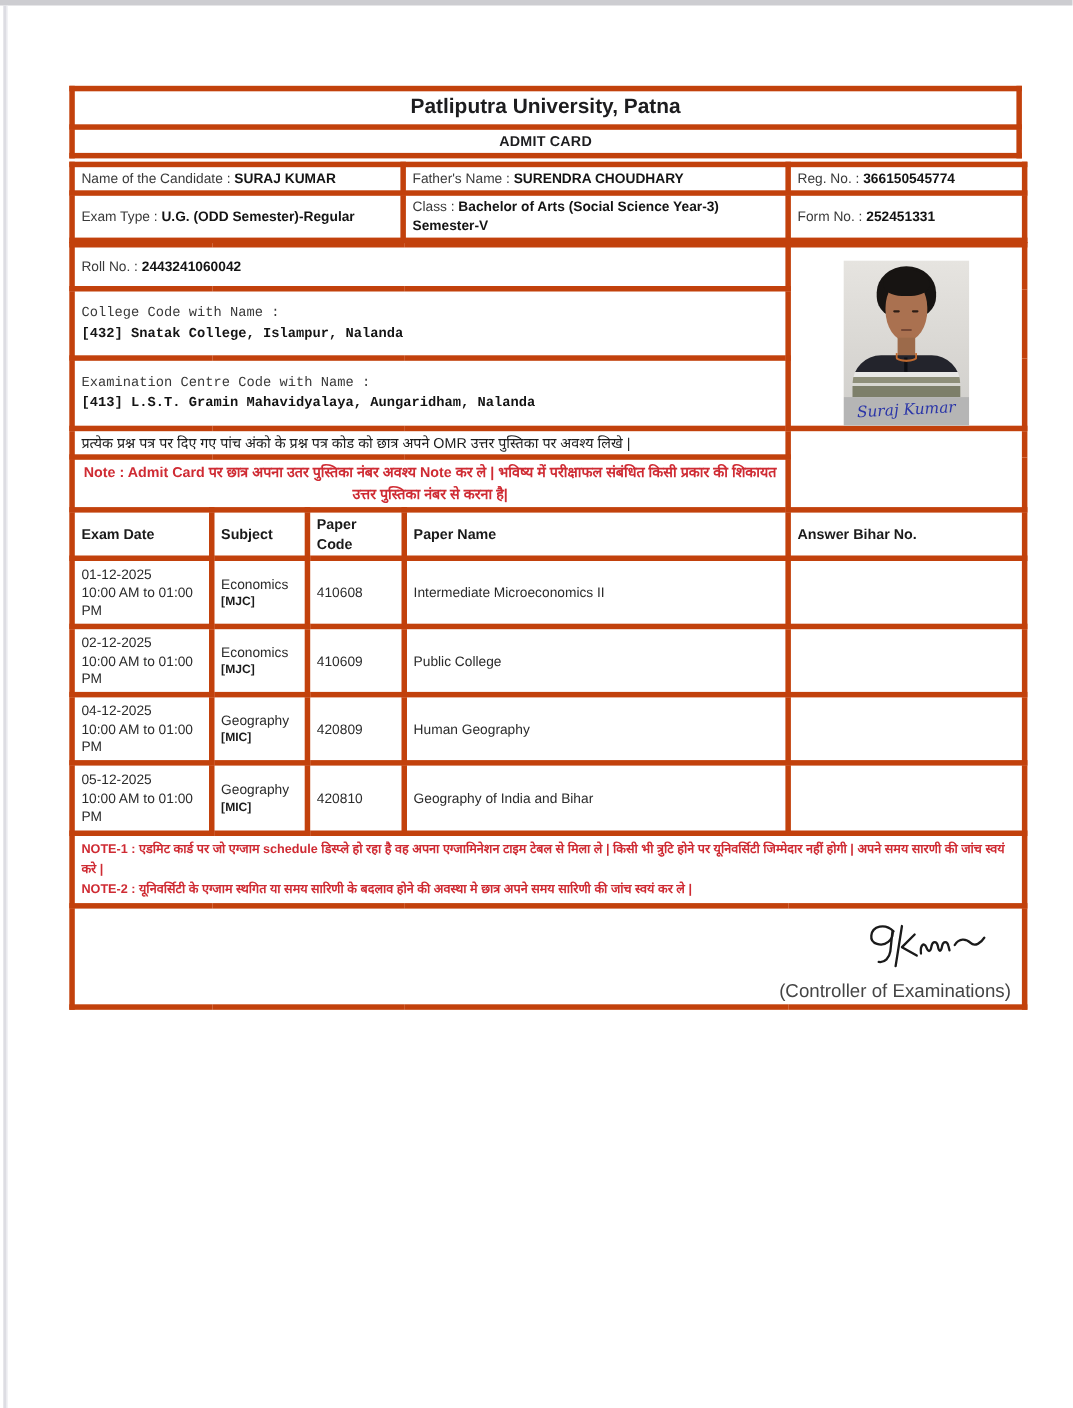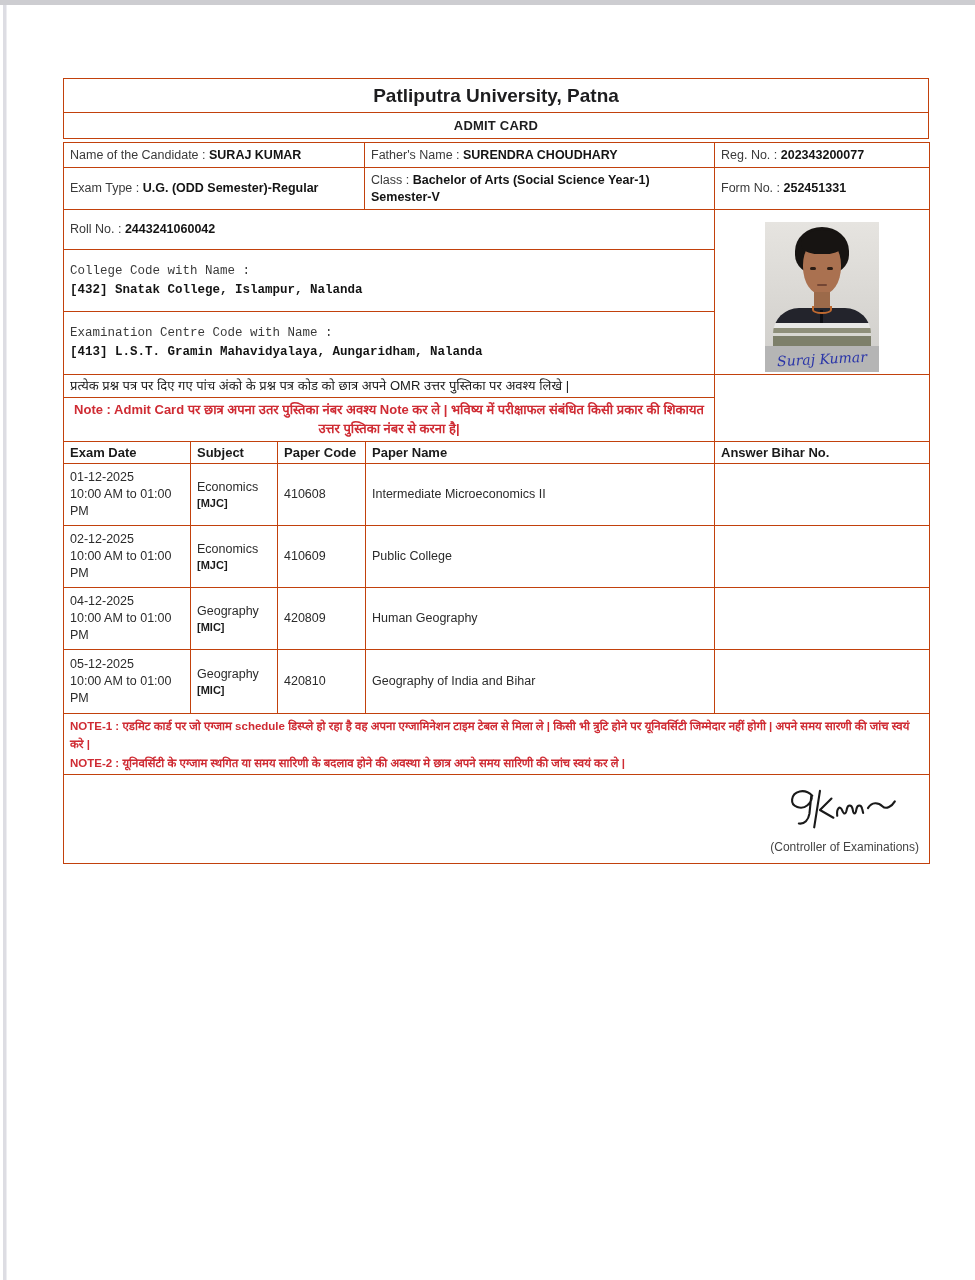--- a/index.html
+++ b/index.html
@@ -10,21 +10,21 @@
   }
   
   .page-edge-top{position:absolute;left:0;top:0;width:975px;height:5px;background:#cdcdd1;}
   .page-edge-left{position:absolute;left:3px;top:5px;width:3px;height:1275px;background:#dddde3;}
   .page-edge-left2{position:absolute;left:6px;top:5px;width:1px;height:1275px;background:#ededf1;}
 
   .doc{position:absolute;left:63px;top:78px;width:866px;}
 
   table{border-collapse:collapse;table-layout:fixed;width:866px;}
   td{
-    border:1px solid #c2410c;box-sizing:border-box;overflow:hidden;
+    border:5px solid #c2410c;box-sizing:border-box;overflow:hidden;
     font-size:12.5px;color:#2b2b2b;padding:2px 6px;vertical-align:middle;
     line-height:1.35;
   }
   b,.val{font-weight:bold;color:#141414;}
   .lbl{color:#3a3a3a;}
 
   
   .t-head td{text-align:center;}
   .cell-title{height:34px;font-size:19px;font-weight:bold;color:#1d1d1f;}
   .cell-admit{height:26px;font-size:13px;font-weight:bold;color:#1d1d1f;letter-spacing:.2px;}
@@ -86,21 +86,21 @@
   }
   .photo-sign span{
     font-family:"DejaVu Serif","Liberation Serif",serif;font-style:italic;
     font-size:14px;color:#2a35a8;transform:rotate(-3deg);white-space:nowrap;
   }
 
   
   .sign-cell{vertical-align:top;padding:0;}
   .sign-wrap{text-align:right;padding:10px 8px 0 0;}
   .controller-sig{display:block;margin:2px 18px 0 auto;}
-  .controller-label{font-size:12px;color:#444;margin-top:4px;padding-right:2px;}
+  .controller-label{font-size:17px;color:#444;margin-top:4px;padding-right:2px;}
 </style>
 </head>
 <body>
 
 <div class="page-edge-top"></div>
 <div class="page-edge-left"></div>
 <div class="page-edge-left2"></div>
 
 <div class="doc">
 
@@ -118,25 +118,25 @@
   <table class="t-info">
     <colgroup>
         <col style="width:301px">
         <col style="width:350px">
         <col style="width:215px">
       </colgroup>
     <tbody>
         <tr class="r-info1">
       <td><span class="lbl">Name of the Candidate : </span><b>SURAJ KUMAR</b></td>
       <td><span class="lbl">Father's Name : </span><b>SURENDRA CHOUDHARY</b></td>
-      <td><span class="lbl">Reg. No. : </span><b>202343200077</b></td>
+      <td><span class="lbl">Reg. No. : </span><b>366150545774</b></td>
     </tr>
     <tr class="r-info2">
       <td><span class="lbl">Exam Type : </span><b>U.G. (ODD Semester)-Regular</b></td>
-      <td><span class="lbl">Class : </span><b>Bachelor of Arts (Social Science Year-1) Semester-V</b></td>
+      <td><span class="lbl">Class : </span><b>Bachelor of Arts (Social Science Year-3) Semester-V</b></td>
       <td><span class="lbl">Form No. : </span><b>252451331</b></td>
     </tr>
   </tbody>
     </table>
 
   <table class="t-main">
     <colgroup>
       <col style="width:127px">
         <col style="width:87px">
         <col style="width:88px">

